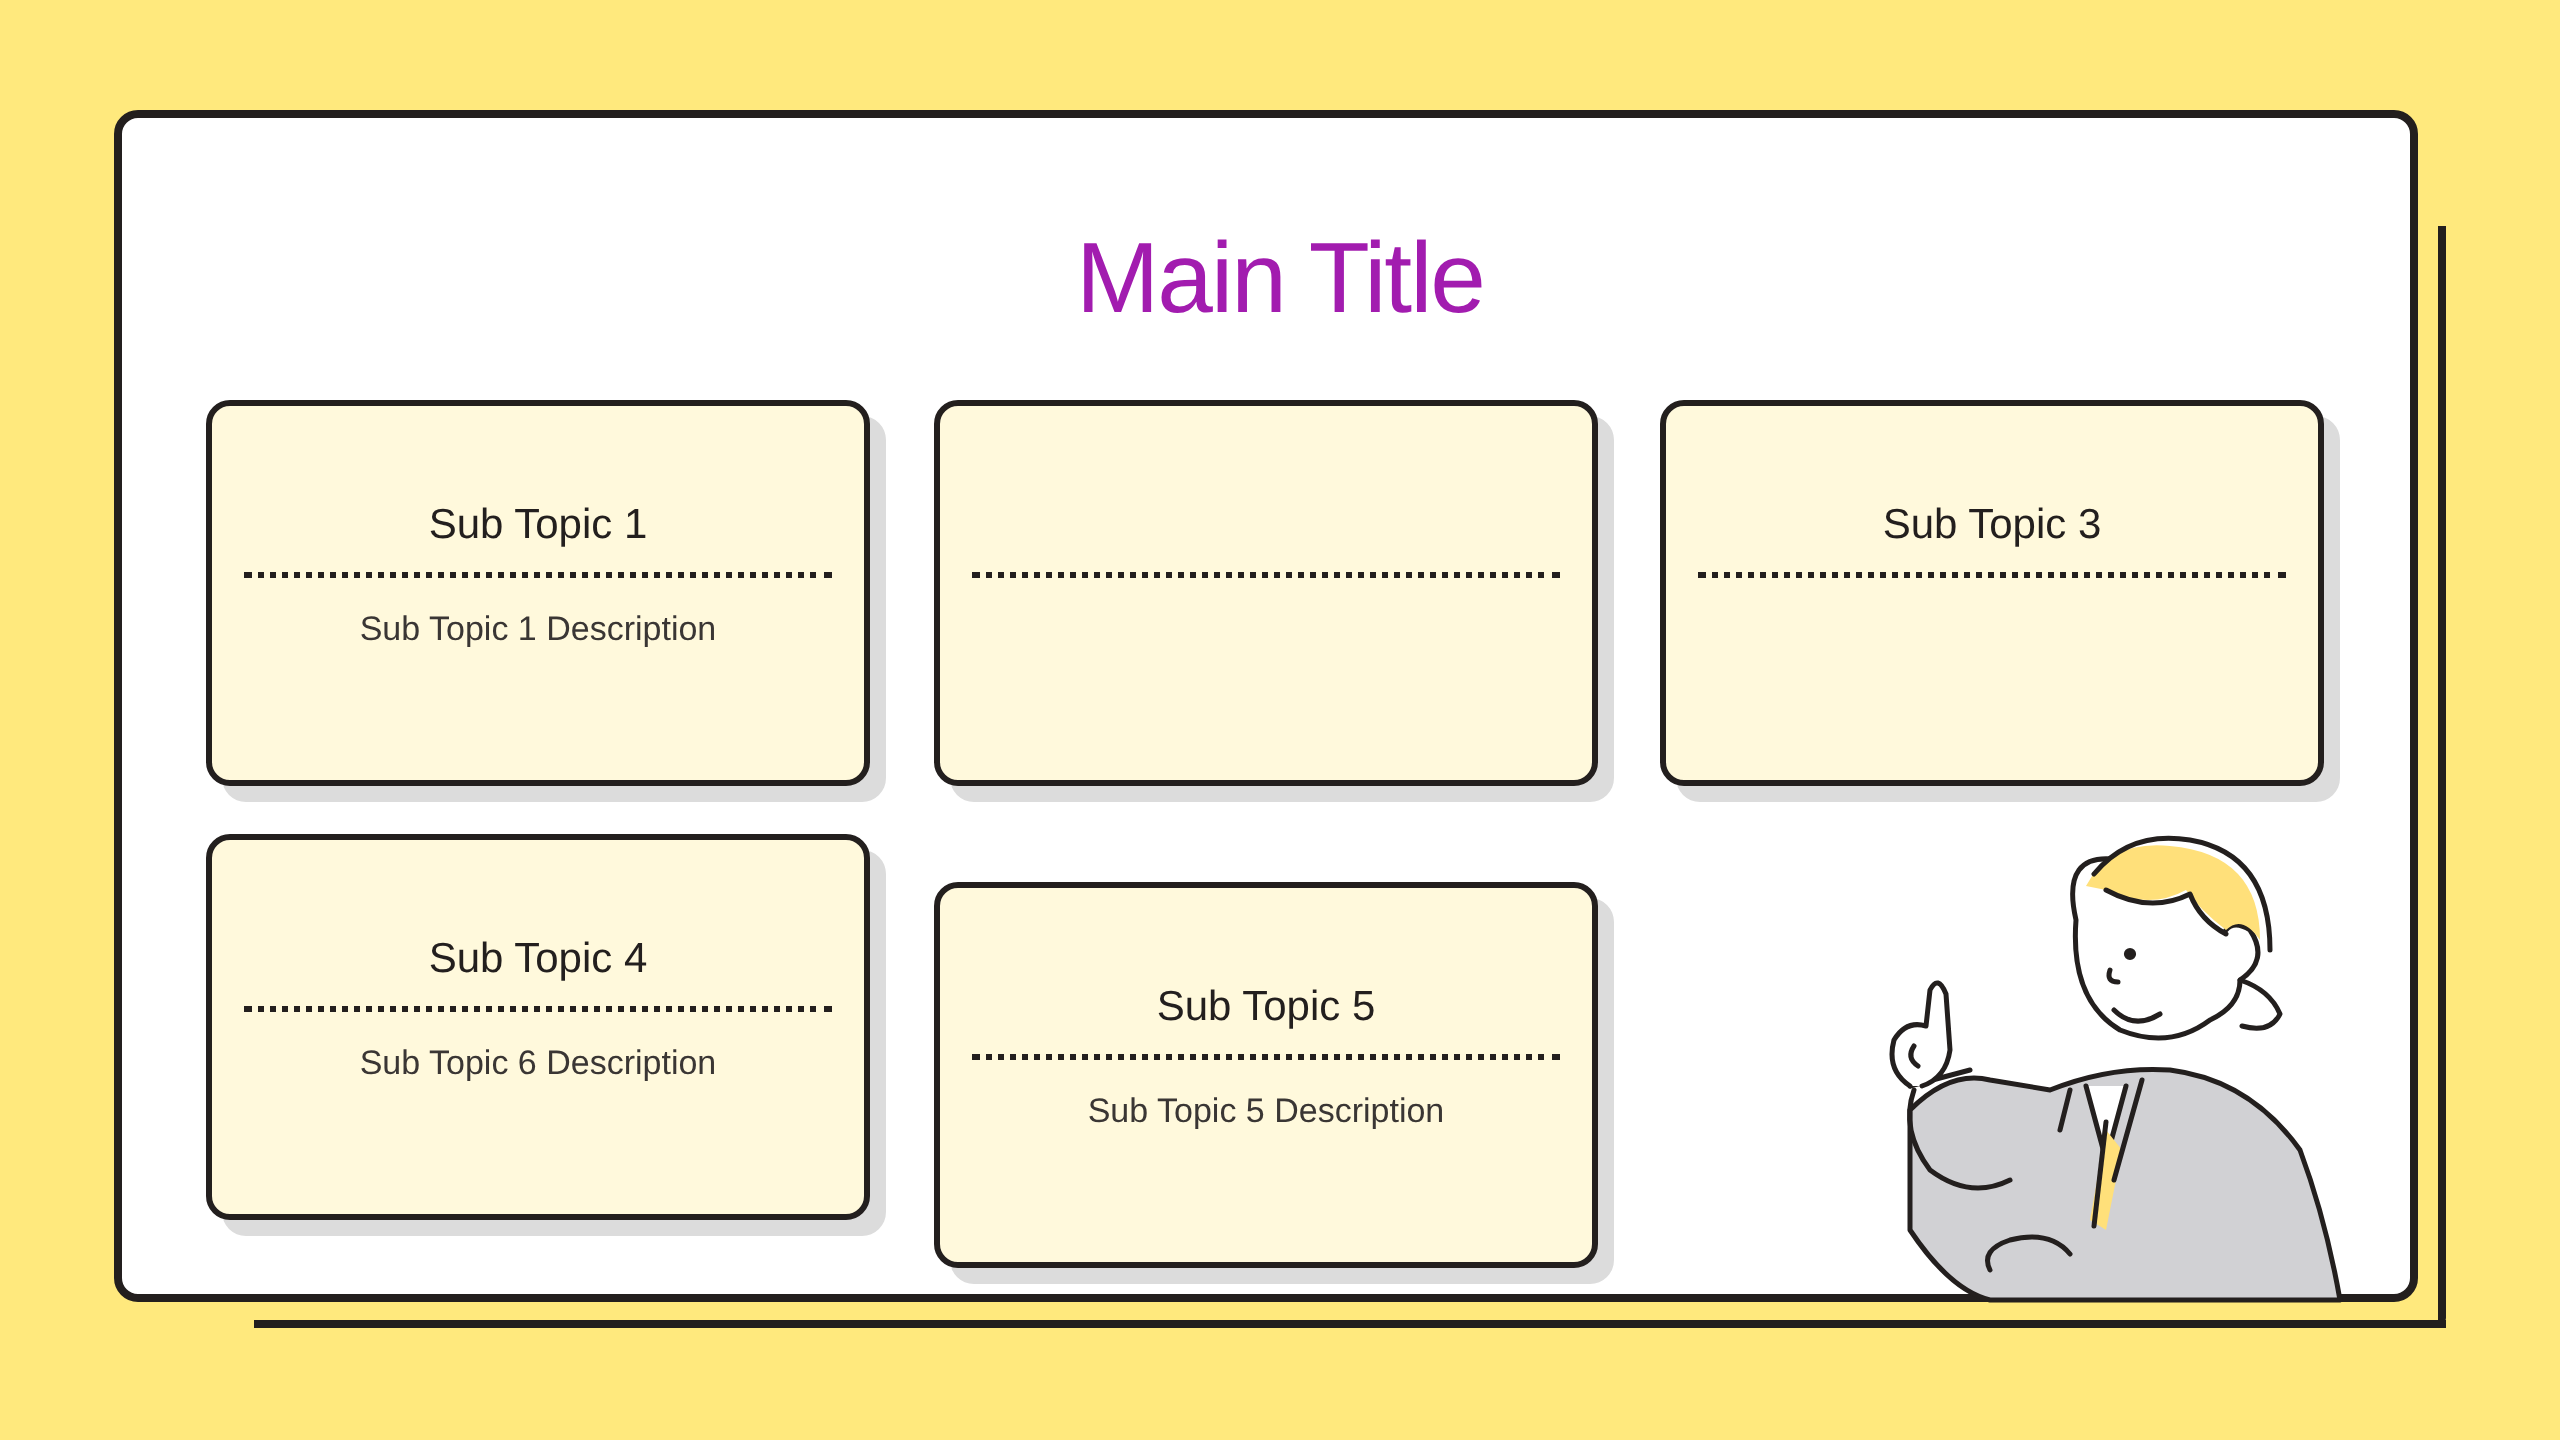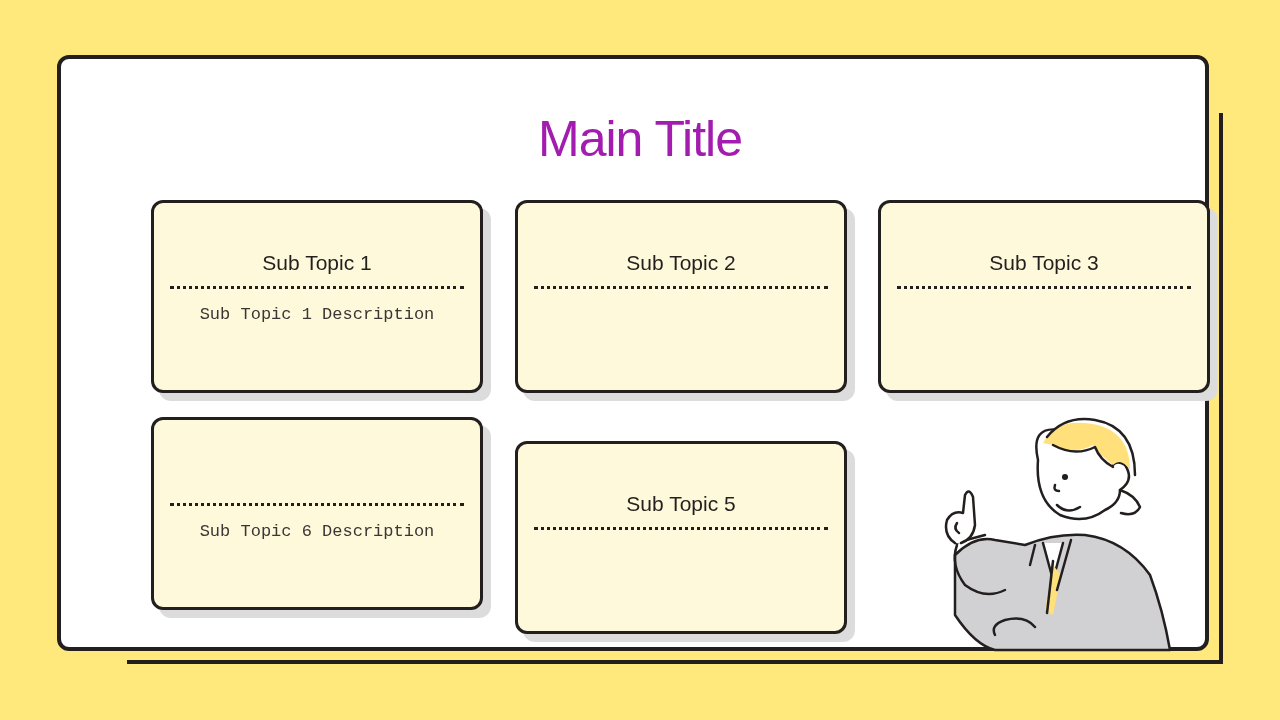--- a/index.html
+++ b/index.html
@@ -23,66 +23,66 @@
       background:#fff; border:4px solid #231f1e; border-radius:12px;
     }
     .title {
       position:absolute; left:0; right:0; top:110px; text-align:center;
       font-size:50px; color:#a21caf; letter-spacing:-1px;
     }
     .card {
       position:absolute; width:332px; height:193px; box-sizing:border-box;
       background:#FFF9DC; border:3px solid #231f1e; border-radius:12px;
       box-shadow:8px 8px 0 #dcdcdc;
-      margin-left:48px;
     }
     .card .head {
       position:absolute; left:0; right:0; top:48px; text-align:center;
       font-size:21px; color:#231f1e;
     }
     .card .sep {
       position:absolute; left:16px; right:16px; top:83px;
       border-top:3px dotted #231f1e;
     }
     .card .desc {
       position:absolute; left:0; right:0; top:102px; text-align:center;
-      font-size:17px; color:#3a3634;font-family:Liberation Mono, monospace;
+      font-size:17px; color:#3a3634;
     }
     .illus { position:absolute; left:935px; top:415px; width:245px; height:240px; }
   </style>
 </head>
 <body>
 
 <div class="back-line-right"></div>
 <div class="back-line-bottom"></div>
 
 <div class="board"></div>
 
 <div class="title">Main Title</div>
 
 <div class="card" style="left:103px; top:200px;">
   <div class="head">Sub Topic 1</div>
   <div class="sep"></div>
   <div class="desc">Sub Topic 1 Description</div>
 </div>
 <div class="card" style="left:467px; top:200px;">
-  <div class="head">Sub Topic 2</div>
   <div class="sep"></div>
 </div>
 <div class="card" style="left:830px; top:200px;">
   <div class="head">Sub Topic 3</div>
   <div class="sep"></div>
 </div>
 <div class="card" style="left:103px; top:417px;">
+  <div class="head">Sub Topic 4</div>
   <div class="sep"></div>
   <div class="desc">Sub Topic 6 Description</div>
 </div>
 <div class="card" style="left:467px; top:441px;">
   <div class="head">Sub Topic 5</div>
   <div class="sep"></div>
+  <div class="desc">Sub Topic 5 Description</div>
 </div>
 
 <svg class="illus" viewBox="0 0 245 240">
   <g stroke="#231f1e" stroke-width="2.5" fill="none" stroke-linecap="round" stroke-linejoin="round">
 
     <path d="M20 140 Q40 120 60 125 L90 130 Q120 118 150 120 Q190 125 215 160 Q228 195 235 235 L60 235 Q40 230 20 200 Z" fill="#d1d1d4"></path>
 
     <path d="M108 128 L118 165 L128 128" fill="#fff"></path>
     <path d="M118 150 L110 195 L118 200 L126 160 Z" fill="#FFE07A" stroke="none"></path>
     <path d="M118 146 L112 198"></path>

